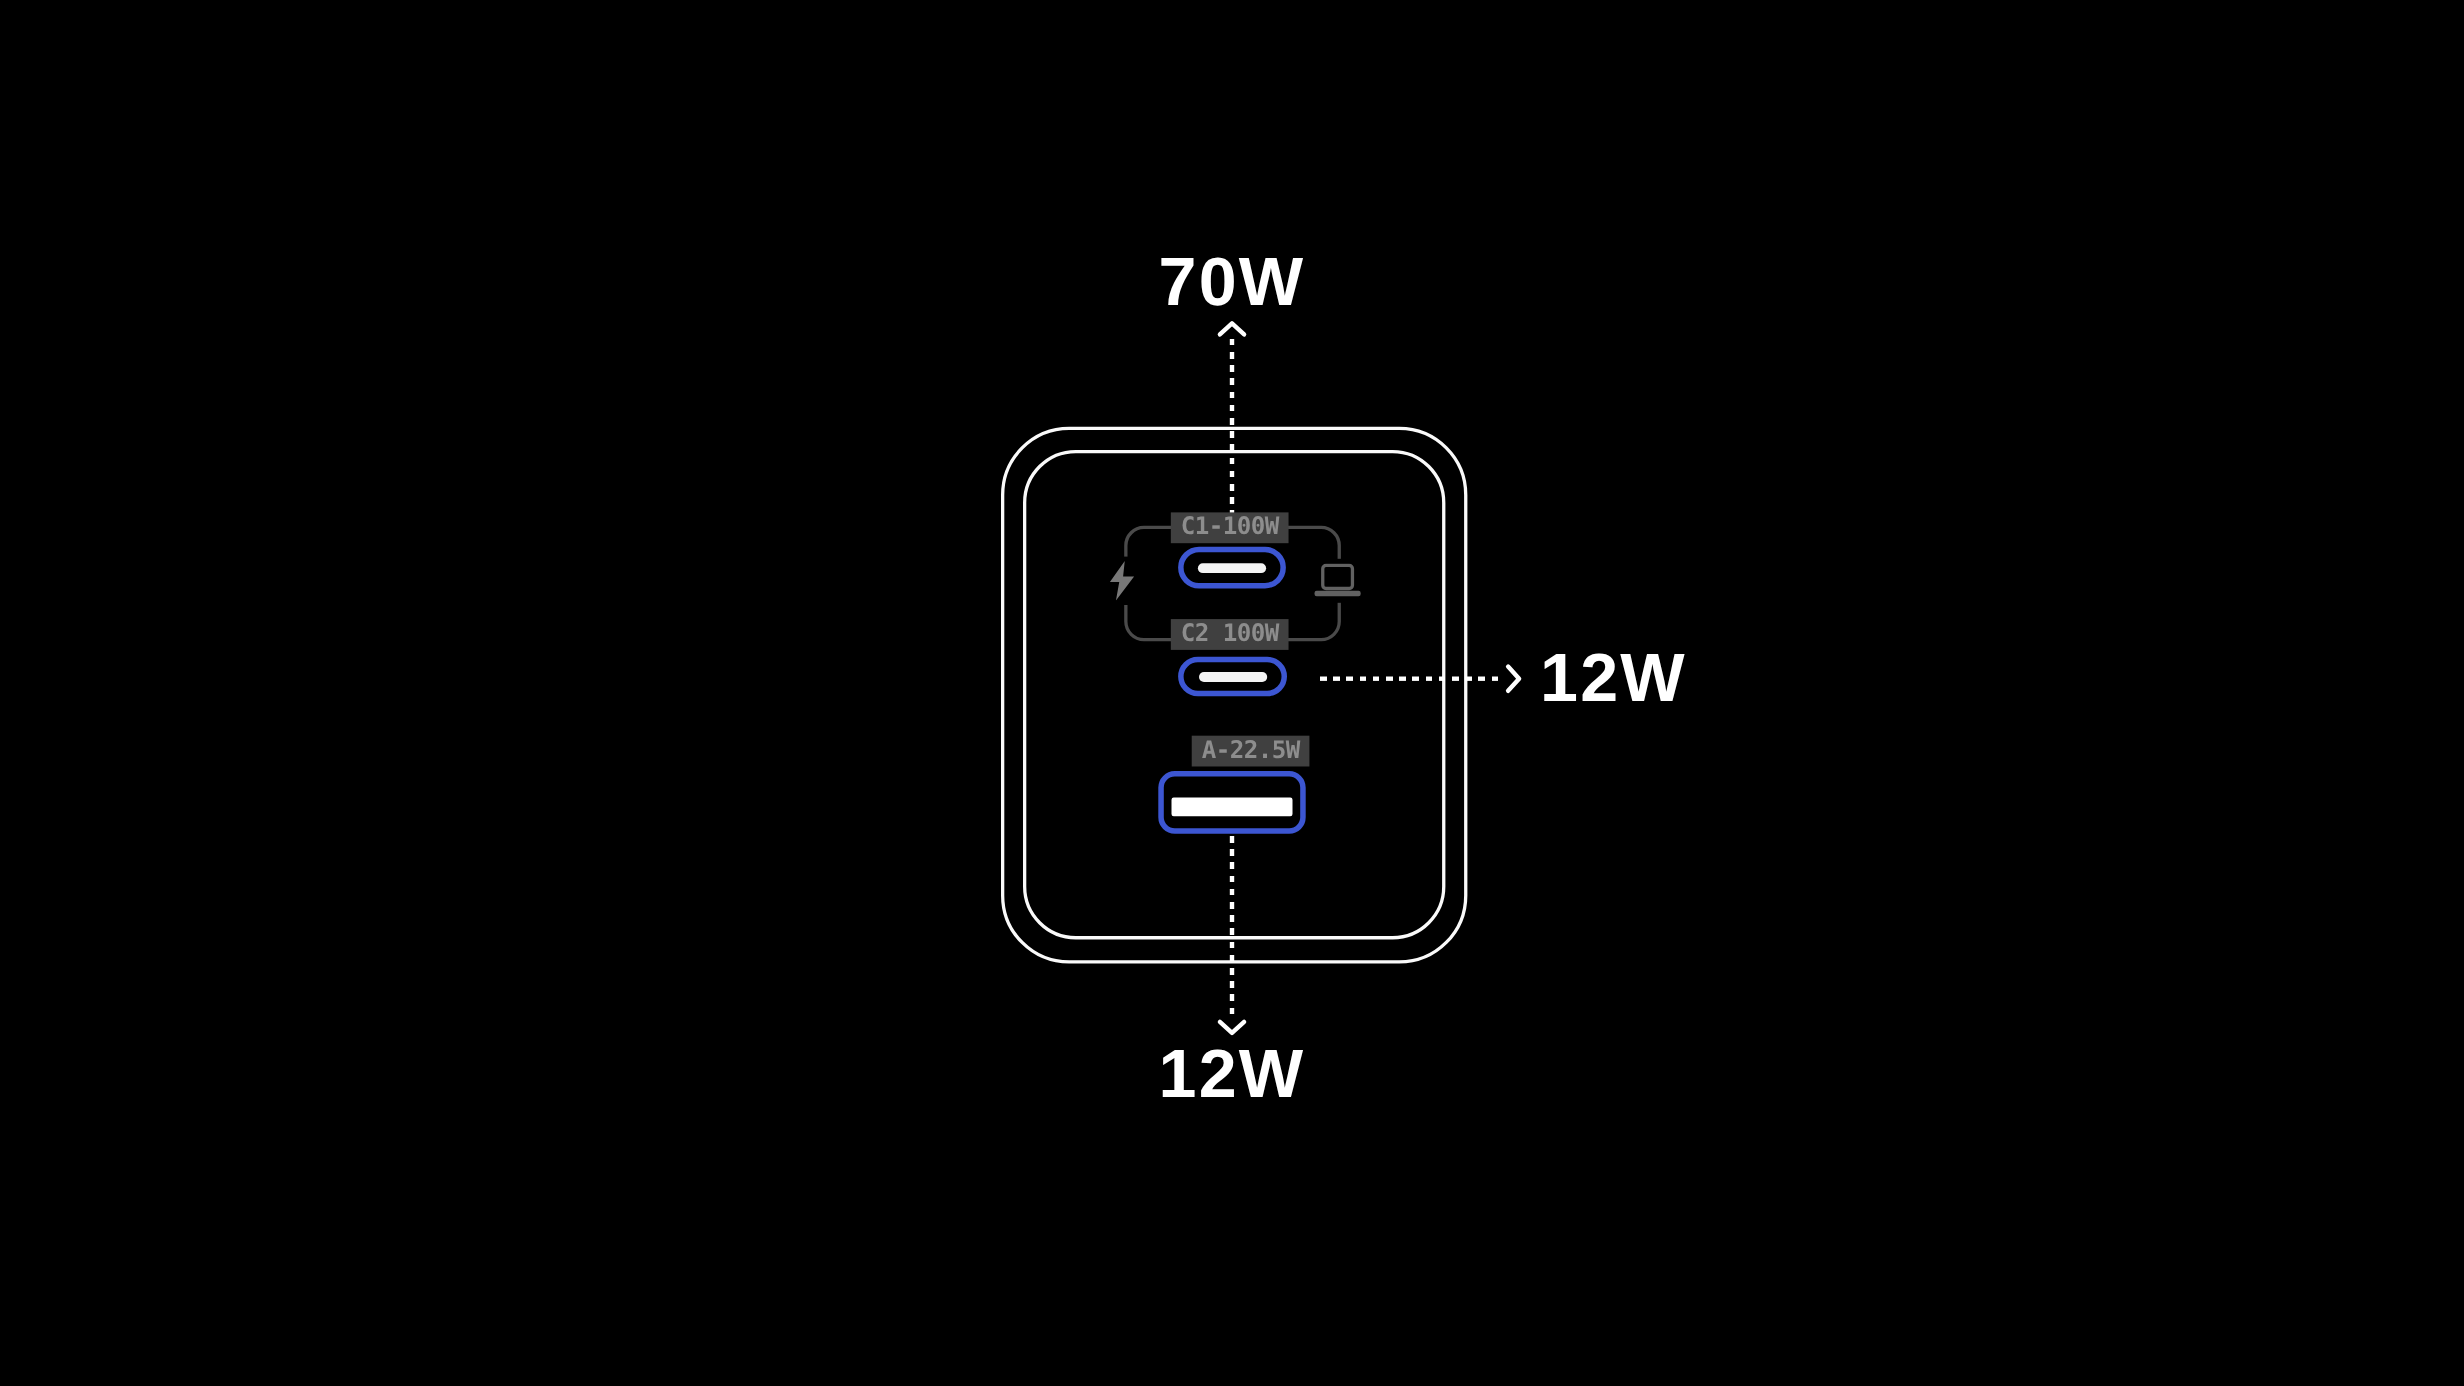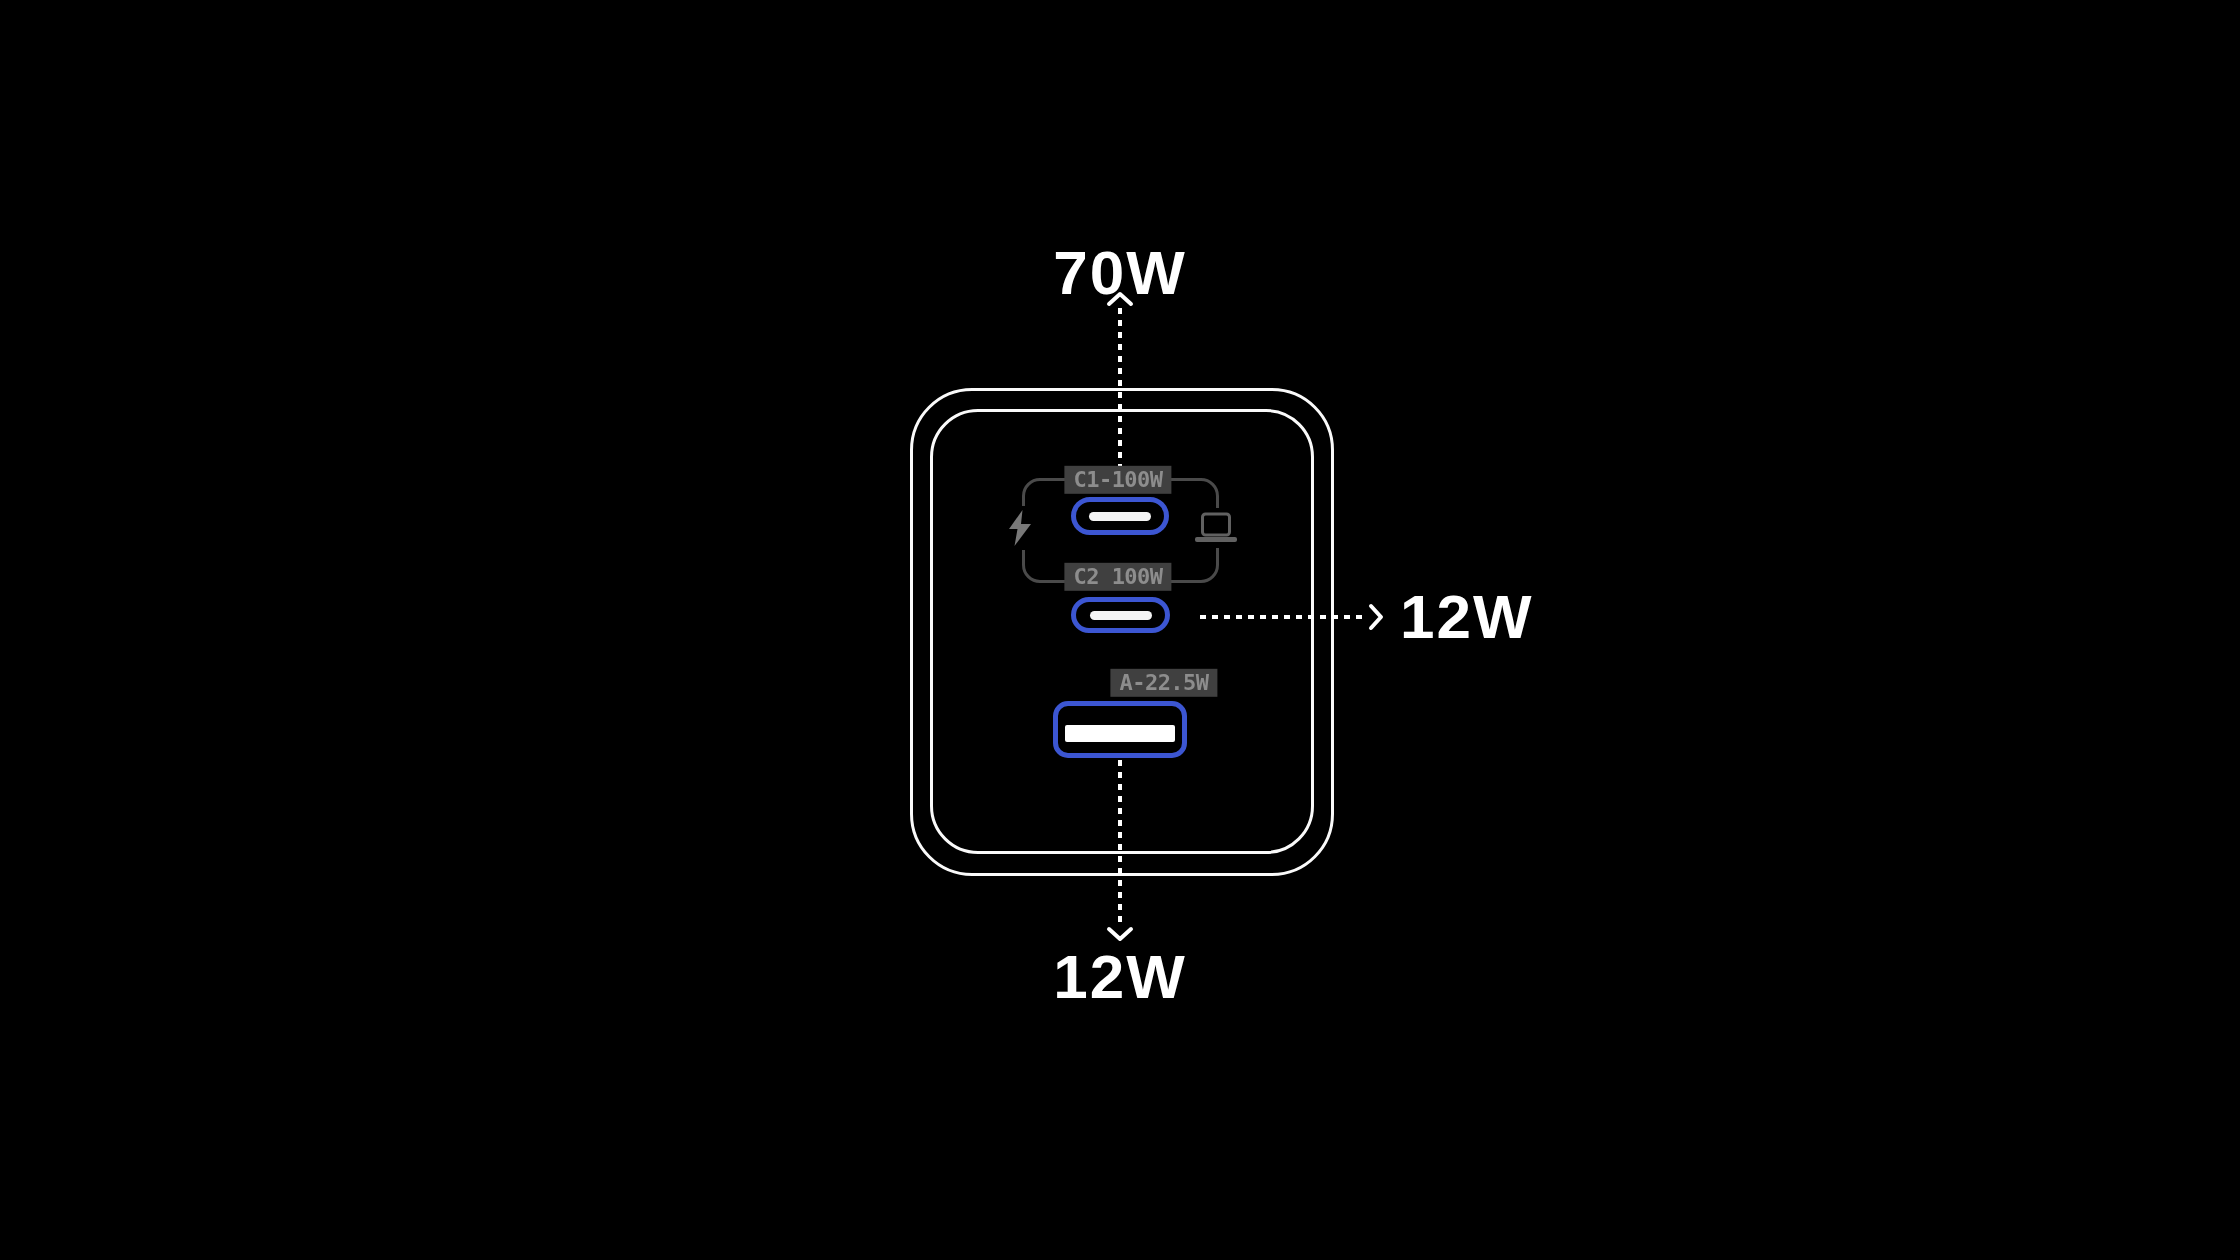--- a/index.html
+++ b/index.html
@@ -119,21 +119,21 @@
     justify-content: center;
   }
   #bolt-holder   { left: 1000px; top: 506px; width: 40px; height: 44px; }
   #laptop-holder { left: 1192px; top: 508px; width: 48px; height: 40px; }
 </style>
 </head>
 <body>
 
 <div id="canvas">
 
-  <div class="callout" style="left:1120px; top:226px; transform:translateX(-50%);margin-top:16px;">70W</div>
+  <div class="callout" style="left:1120px; top:226px; transform:translateX(-50%);">70W</div>
 
   <div>
     <svg class="chevron" style="left:1106px; top:291px;" width="28" height="16" viewBox="0 0 28 16">
       <polyline points="3,13 14,3 25,13" fill="none" stroke="#ffffff" stroke-width="4" stroke-linecap="round" stroke-linejoin="round"></polyline>
     </svg>
     <div class="dash-v" style="left:1118px; top:308px; height:166px;"></div>
   </div>
 
   <div id="body-outer" class="body-outline"></div>
   <div id="body-inner" class="body-outline"></div>
@@ -165,21 +165,21 @@
 
   <div>
     <div class="dash-h" style="left:1200px; top:615px; width:168px;"></div>
     <svg class="chevron" style="left:1368px; top:603px;" width="16" height="28" viewBox="0 0 16 28">
       <polyline points="3,3 13,14 3,25" fill="none" stroke="#ffffff" stroke-width="4" stroke-linecap="round" stroke-linejoin="round"></polyline>
     </svg>
   </div>
 
   <div class="callout" style="left:1400px; top:617px; transform:translateY(-50%);">12W</div>
 
-  <div class="port-label" style="left:1164px; top:683px;">A-22.5W</div>
+  <div class="port-label" style="left:1137px; top:683px;">A-22.5W</div>
   <div id="port-a">
     <div class="usba-bar"></div>
   </div>
 
   <div>
     <div class="dash-v" style="left:1118px; top:760px; height:166px;"></div>
     <svg class="chevron" style="left:1106px; top:926px;" width="28" height="16" viewBox="0 0 28 16">
       <polyline points="3,3 14,13 25,3" fill="none" stroke="#ffffff" stroke-width="4" stroke-linecap="round" stroke-linejoin="round"></polyline>
     </svg>
   </div>

